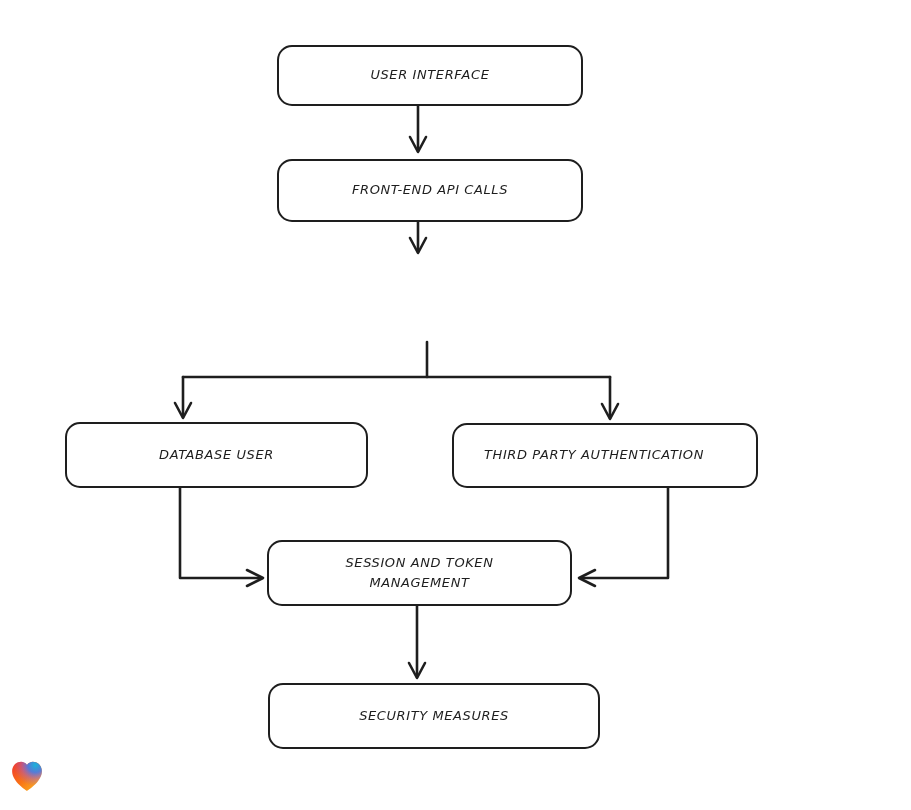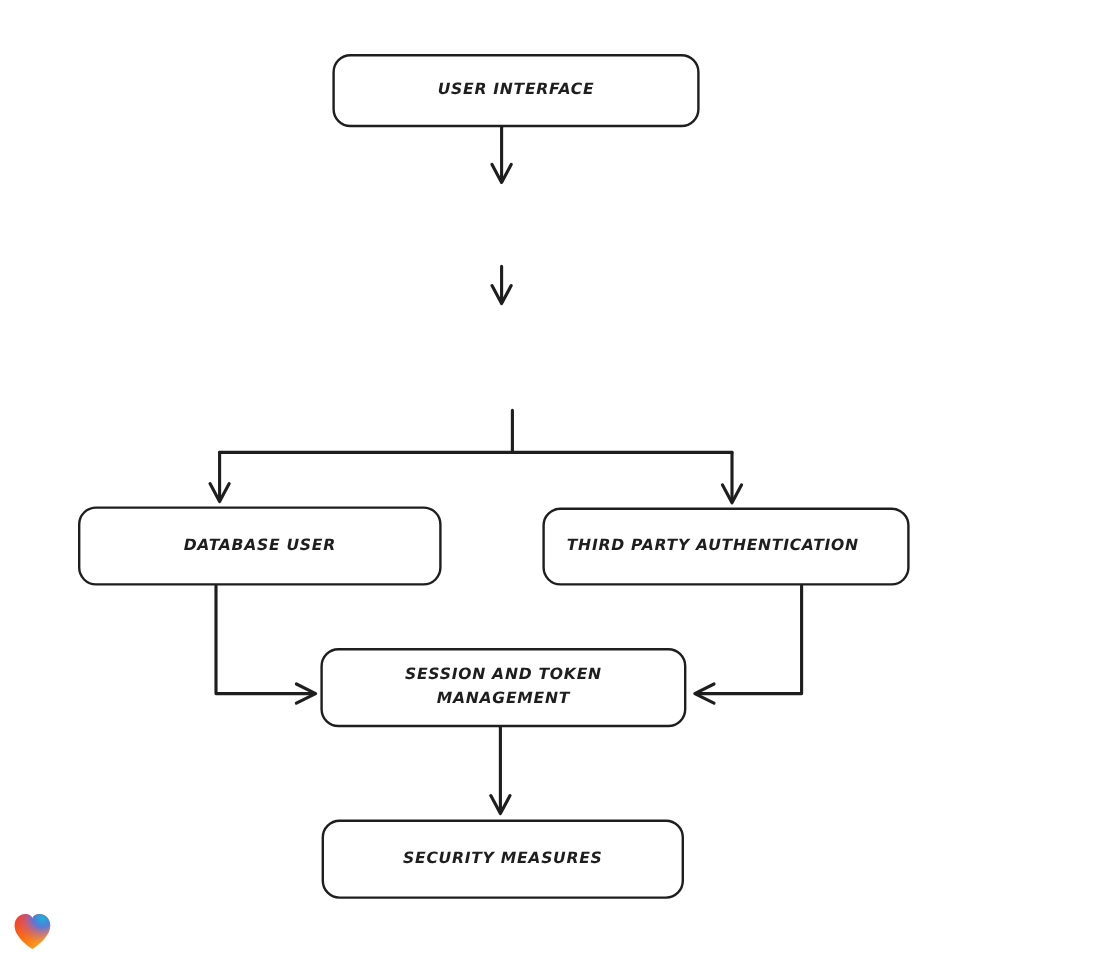--- a/index.html
+++ b/index.html
@@ -17,33 +17,33 @@
     border: 2.5px solid #1e1e1e;
     border-radius: 15px;
     background: #ffffff;
     display: flex;
     align-items: center;
     justify-content: center;
     text-align: center;
     color: #1e1e1e;
     font-size: 13px;
     font-style: italic;
-    font-weight: 700;
+    font-weight: 400;
     letter-spacing: 0.6px;
     line-height: 1.55;
     padding: 4px 34px;
     z-index: 2;
   }
   #node-user-interface        { left: 277px; top:  45px; width: 306px; height: 61px; }
   #node-front-end-api-calls   { left: 277px; top: 159px; width: 306px; height: 63px; }
   #node-back-end-auth-service { left: 277px; top: 257px; width: 306px; height: 85px; }
   #node-database-layer        { left:  65px; top: 422px; width: 303px; height: 66px; }
   #node-third-party-auth      { left: 452px; top: 423px; width: 306px; height: 65px; padding-left: 12px; }
   #node-session-token-mgmt    { left: 267px; top: 540px; width: 305px; height: 66px; }
-  #node-security-measures     { left: 268px; top: 683px; width: 302px; height: 66px; }
+  #node-security-measures     { left: 268px; top: 683px; width: 332px; height: 66px; }
 
   .edges-layer {
     position: absolute;
     left: 0; top: 0;
     width: 911px; height: 810px;
     z-index: 1;
   }
   .edges-layer path, .edges-layer polyline {
     fill: none;
     stroke: #1e1e1e;
@@ -100,20 +100,23 @@
     <g>
       <path d="M417 606 L417 677"></path>
       <polyline points="409,663 417,678 425,663"></polyline>
     </g>
   </svg>
 
   <div class="node" id="node-user-interface">
     <span>USER INTERFACE</span>
   </div>
 
+  <div class="node" id="node-front-end-api-calls">
+    <span>FRONT-END API CALLS</span>
+  </div>
 
 
   <div class="node" id="node-database-layer">
     <span>DATABASE USER</span>
   </div>
 
   <div class="node" id="node-third-party-auth">
     <span>THIRD PARTY AUTHENTICATION</span>
   </div>
 

